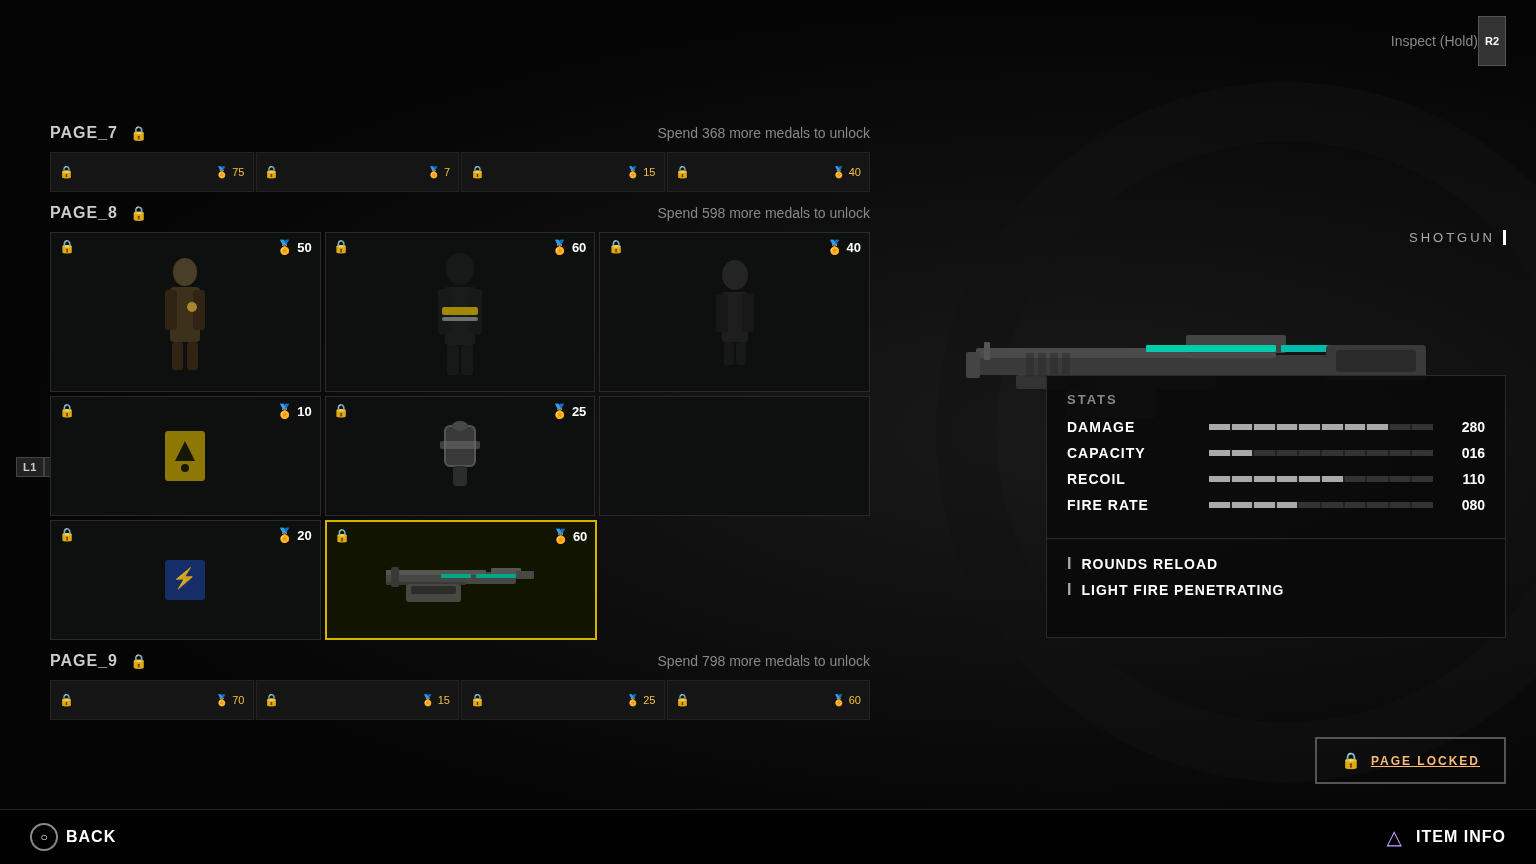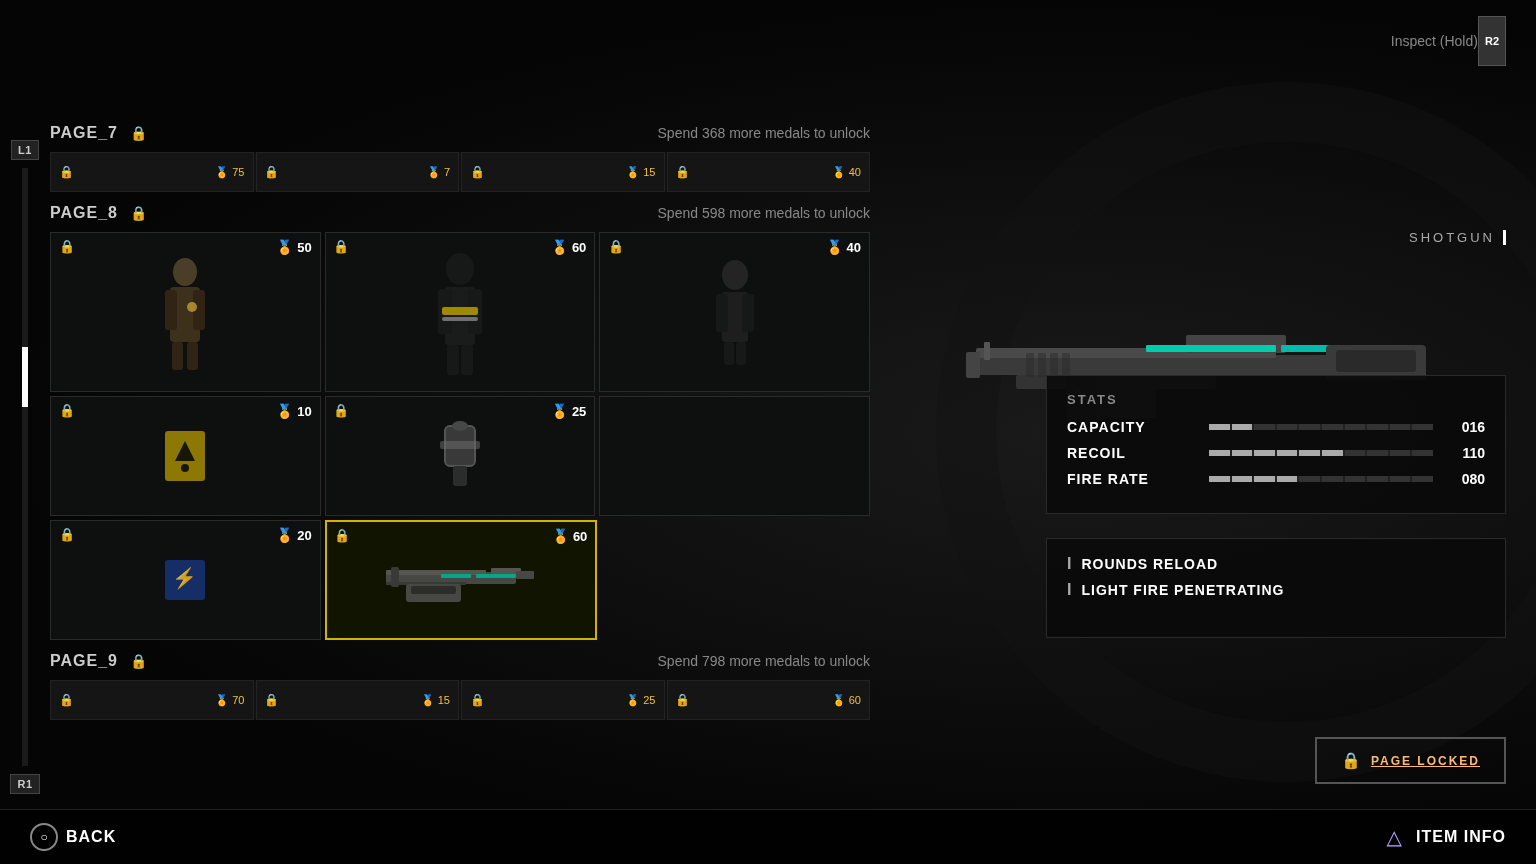--- a/index.html
+++ b/index.html
@@ -128,23 +128,22 @@
     }
 
     
     .left-nav {
       position: absolute;
       left: 0;
       top: 130px;
       bottom: 60px;
       width: 50px;
       display: flex;
-      flex-direction: column;
-      align-items: center;
-      padding: 10px 8px;
+      align-items: center;
+      padding: 10px 16px;
     }
 
     .scroll-bar {
       width: 6px;
       flex: 1;
       background: #1a1a1a;
       margin: 8px 0;
       position: relative;
     }
 
@@ -821,20 +820,38 @@
 
     <div class="weapon-name-section">
       <div class="weapon-type">SHOTGUN</div>
     </div>
 
     <div class="stats-panel">
       <div class="stats-title">STATS</div>
 
       <div id="stats-container">
           <div class="stat-row">
+            <span class="stat-name">DAMAGE</span>
+            <div class="stat-bar">
+              <div class="stat-bar-segments">
+                <div class="stat-segment"></div>
+                <div class="stat-segment"></div>
+                <div class="stat-segment"></div>
+                <div class="stat-segment"></div>
+                <div class="stat-segment"></div>
+                <div class="stat-segment"></div>
+                <div class="stat-segment"></div>
+                <div class="stat-segment"></div>
+                <div class="stat-segment empty"></div>
+                <div class="stat-segment empty"></div>
+              </div>
+            </div>
+            <span class="stat-value">280</span>
+          </div>
+          <div class="stat-row">
             <span class="stat-name">CAPACITY</span>
             <div class="stat-bar">
               <div class="stat-bar-segments">
                 <div class="stat-segment"></div>
                 <div class="stat-segment"></div>
                 <div class="stat-segment empty"></div>
                 <div class="stat-segment empty"></div>
                 <div class="stat-segment empty"></div>
                 <div class="stat-segment empty"></div>
                 <div class="stat-segment empty"></div>

